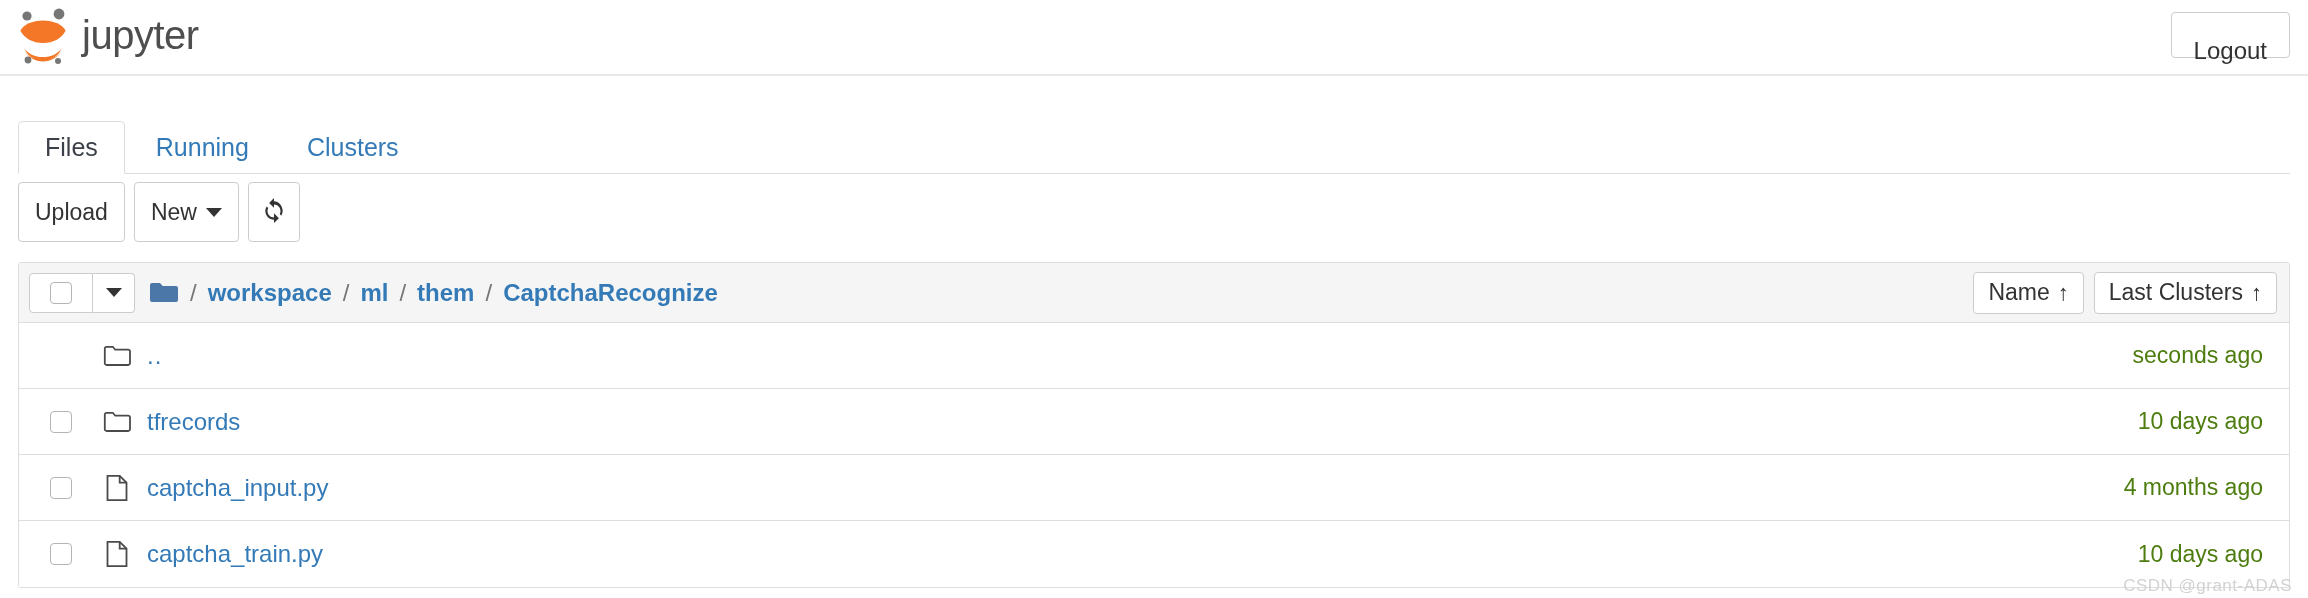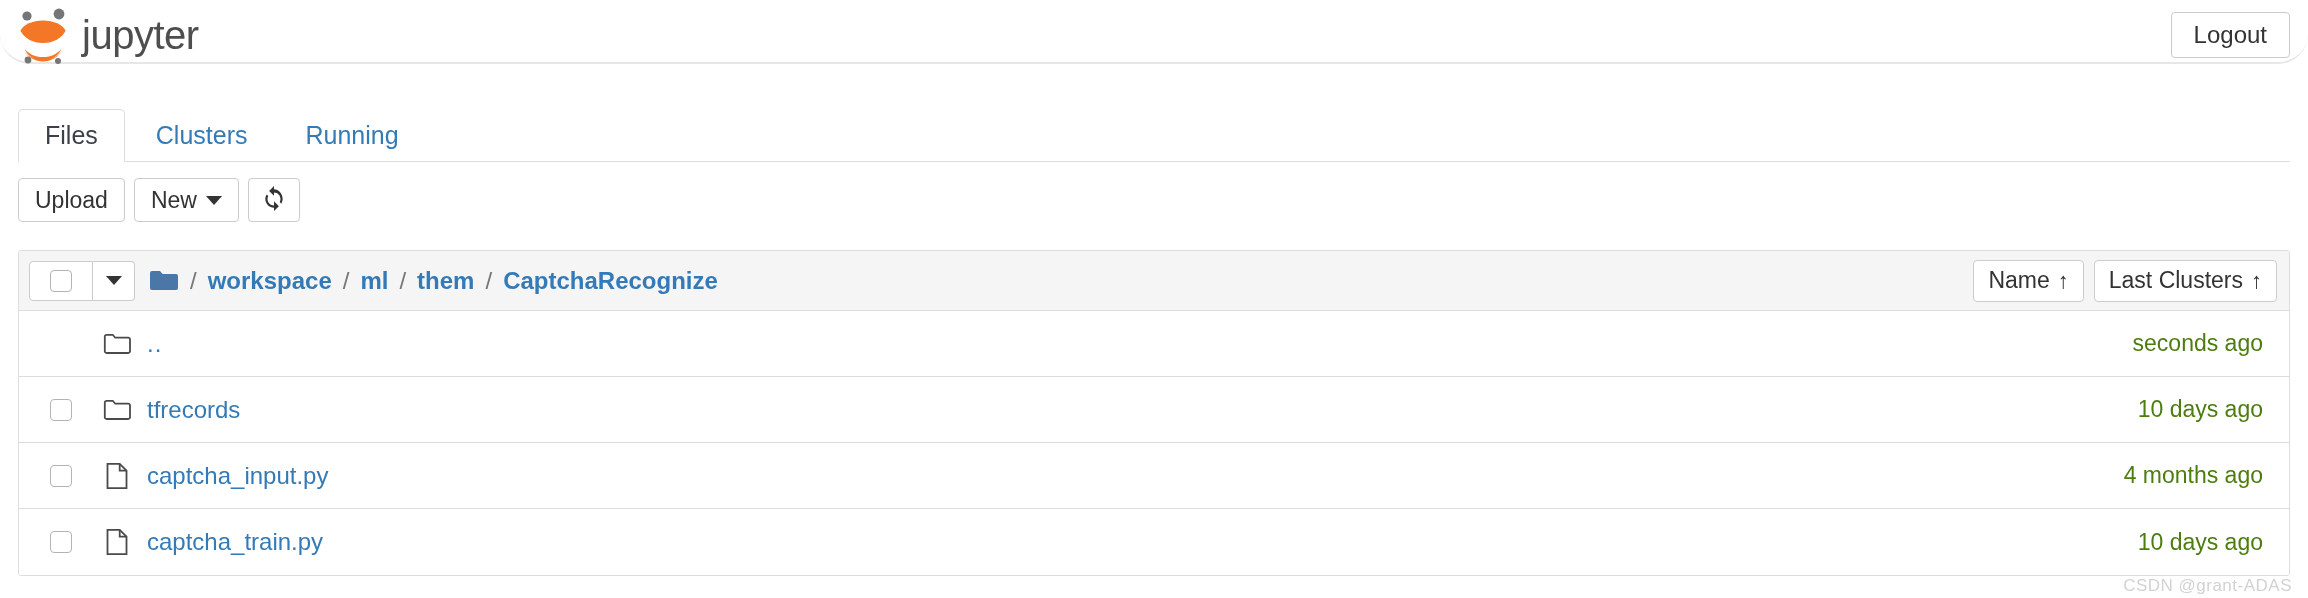--- a/index.html
+++ b/index.html
@@ -8,44 +8,43 @@
     width: 2308px; height: 598px;
     background: #ffffff;
     font-family: "Liberation Sans", sans-serif;
     -webkit-font-smoothing: antialiased;
   }
   body { position: relative; overflow: hidden; }
 
   
   .header {
     position: relative;
-    height: 64px;
+    height: 76px;
     border-bottom: 2px solid #e7e7e7;
     background: #ffffff;
-    border-radius: 30px;
   }
   .brand {
     position: absolute;
     left: 14px; top: 4px;
     display: flex; align-items: center; gap: 10px;
     height: 66px;
   }
   .logo-svg { display: block; }
   .brand-text {
     font-size: 40px;
     color: #4e4e4e;
     letter-spacing: -0.5px;
     line-height: 1;
     padding-bottom: 4px;
   }
   .logout-btn {
     position: absolute;
     right: 18px; top: 12px;
     height: 46px;
-    padding: 0 22px;
+    padding: 16px 22px;
     background: #ffffff;
     border: 1px solid #cccccc;
     border-radius: 4px;
     color: #333333;
     font-size: 24px;
     font-family: "Liberation Sans", sans-serif;
     cursor: pointer;
     line-height: 44px;
   }
 
@@ -98,21 +97,21 @@
     color: #000000;
   }
   .toolbar-actions { display: flex; align-items: center; gap: 9px; }
   .btn {
     background: #ffffff;
     border: 1px solid #cccccc;
     border-radius: 4px;
     color: #333333;
     font-size: 23px;
     font-family: "Liberation Sans", sans-serif;
-    height: 44px;
+    height: 60px;
     padding: 0 16px;
     cursor: pointer;
     display: inline-flex;
     align-items: center;
     gap: 9px;
     line-height: 1;
     white-space: nowrap;
   }
   .caret {
     width: 0; height: 0;
@@ -261,22 +260,22 @@
       </svg>
     </span>
     <span class="brand-text">jupyter</span>
   </div>
   <button class="logout-btn">Logout</button>
 </div>
 
 <div class="tabs-wrap">
   <ul class="tabs">
     <li class="tab active">Files</li>
+    <li class="tab">Running</li>
     <li class="tab">Clusters</li>
-    <li class="tab">Running</li>
   </ul>
 </div>
 
 <div class="toolbar">
   <div class="toolbar-actions">
     <button class="btn">Upload</button>
     <button class="btn">
       <span>New</span>
       <span class="caret"></span>
     </button>

